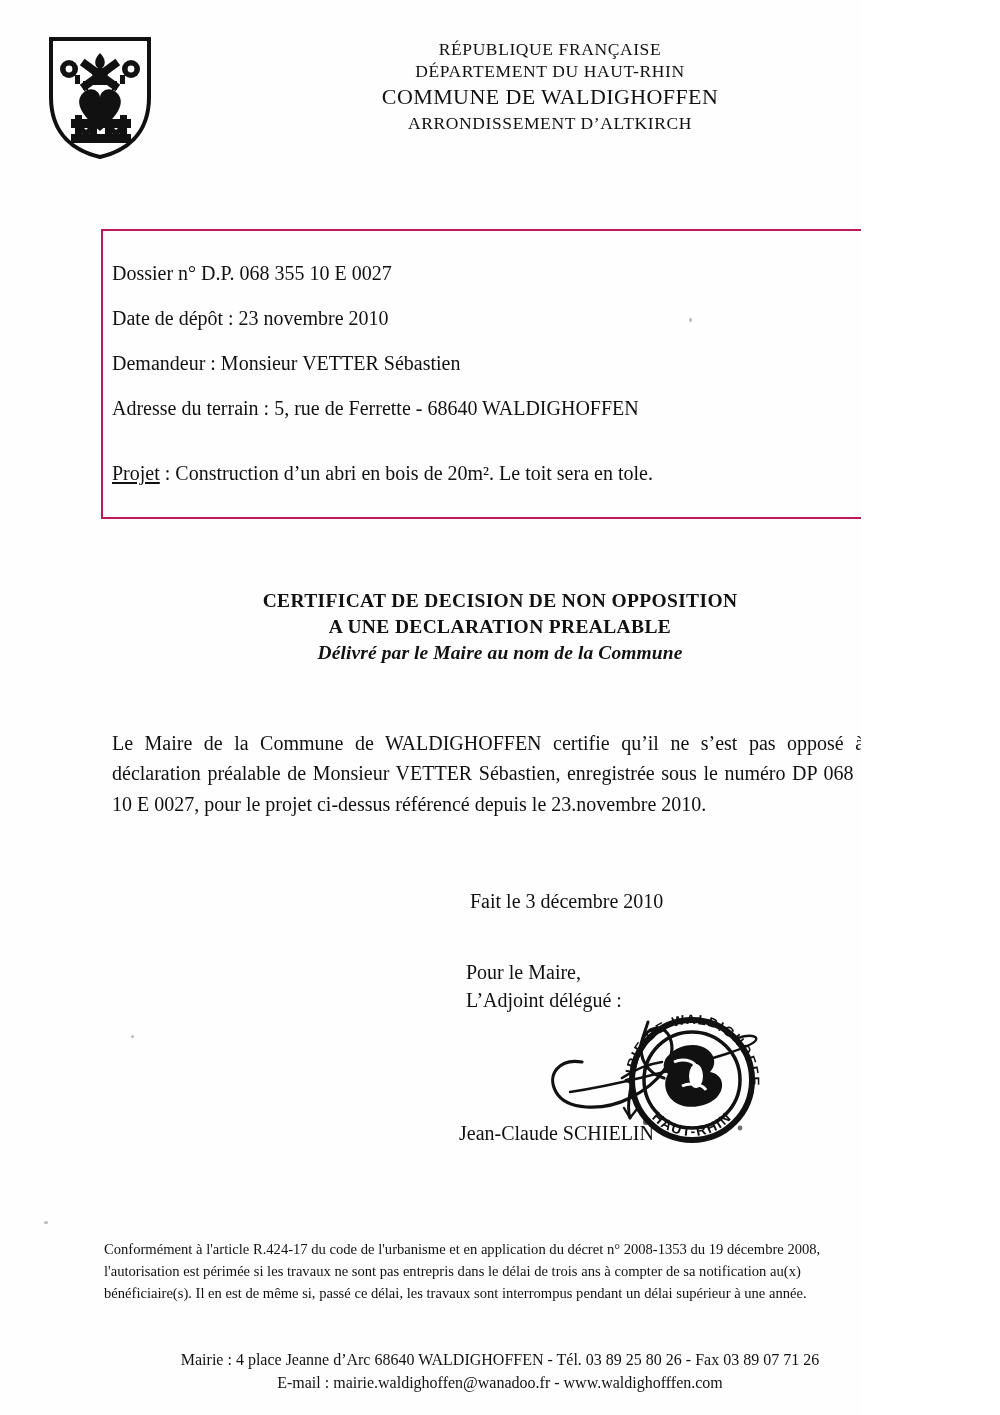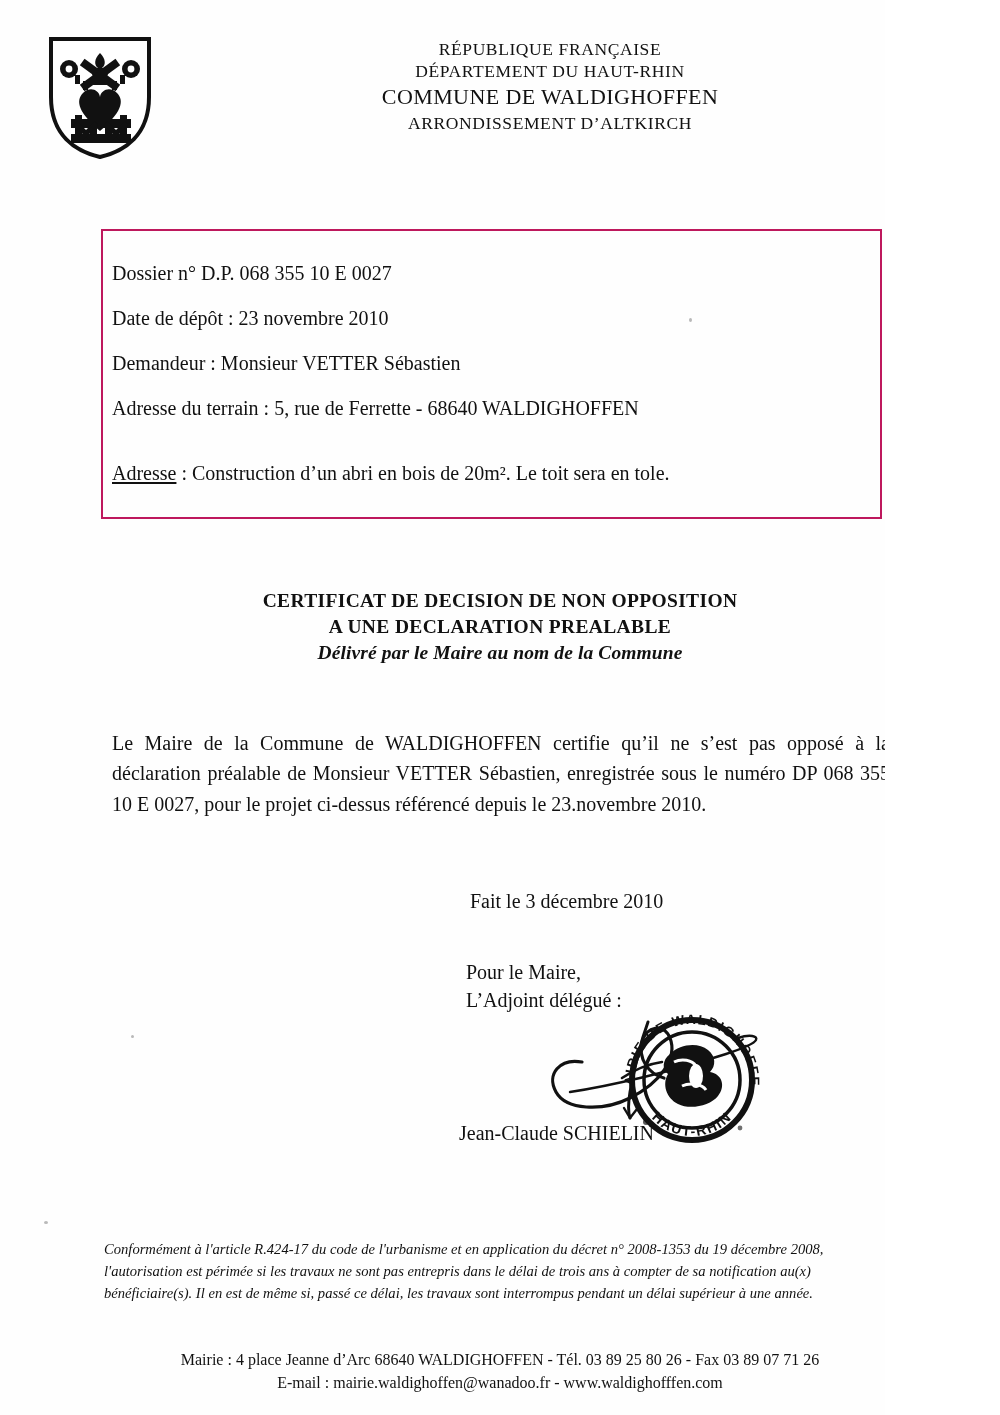--- a/index.html
+++ b/index.html
@@ -10,21 +10,20 @@
   body {
     font-family: "Liberation Serif", "DejaVu Serif", serif;
     color: #111111;
   }
   .page {
     position: relative;
     width: 861px;
     height: 1415px;
     background: #fefefe;
     overflow: hidden;
-    padding-left: 24px;
   }
 
   
   .header {
     position: absolute;
     top: 30px;
     left: 0;
     width: 1000px;
     height: 140px;
   }
@@ -161,21 +160,20 @@
     height: 152px;
     pointer-events: none;
   }
 
   
   .footnote {
     position: absolute;
     left: 104px;
     top: 1238px;
     width: 776px;
-    font-style: italic;
     font-size: 14.6px;
     line-height: 1.52;
     text-align: left;
   }
 
   
   .footer {
     position: absolute;
     left: 0;
     top: 1348px;
@@ -252,21 +250,21 @@
       <div class="h-line4">ARRONDISSEMENT D’ALTKIRCH</div>
     </div>
   </div>
 
   <div class="info-box">
     <div class="info-inner">
       <div class="info-line">Dossier n° D.P. 068 355 10 E 0027</div>
       <div class="info-line">Date de dépôt : 23 novembre 2010</div>
       <div class="info-line">Demandeur : Monsieur VETTER Sébastien</div>
       <div class="info-line">Adresse du terrain : 5, rue de Ferrette - 68640 WALDIGHOFFEN</div>
-      <div class="projet-line"><span class="projet-label">Adresse</span><span> : Construction d’un abri en bois de 20m². Le toit sera en tole.</span></div>
+      <div class="projet-line"><span class="projet-label">Projet</span><span> : Construction d’un abri en bois de 20m². Le toit sera en tole.</span></div>
     </div>
   </div>
 
   <div class="cert-title">
     <div class="t1">CERTIFICAT DE DECISION DE NON OPPOSITION</div>
     <div class="t2">A UNE DECLARATION PREALABLE</div>
     <div class="t3">Délivré par le Maire au nom de la Commune</div>
   </div>
 
   <div class="body-para" id="para-main">Le Maire de la Commune de WALDIGHOFFEN certifie qu’il ne s’est pas opposé à la déclaration préalable de Monsieur VETTER Sébastien, enregistrée sous le numéro DP 068 355 10 E 0027, pour le projet ci-dessus référencé depuis le 23.novembre 2010.</div>

